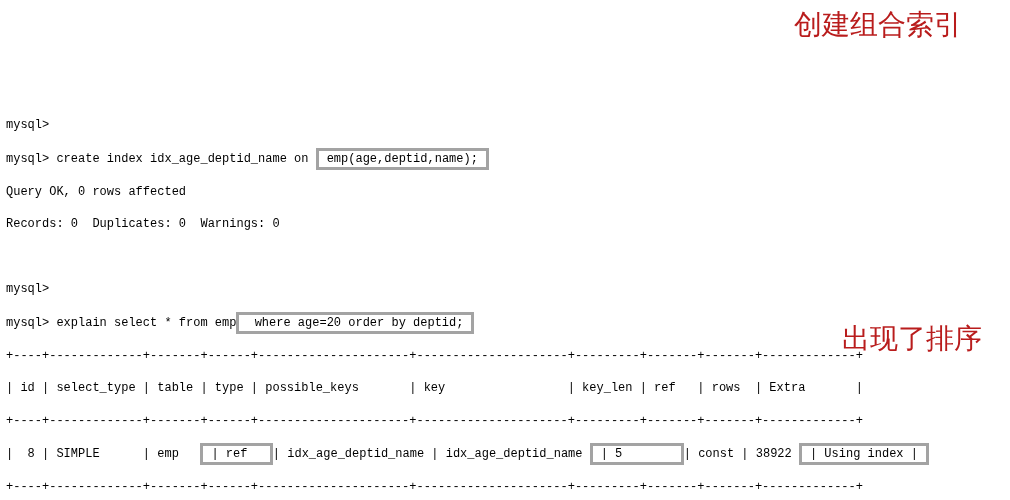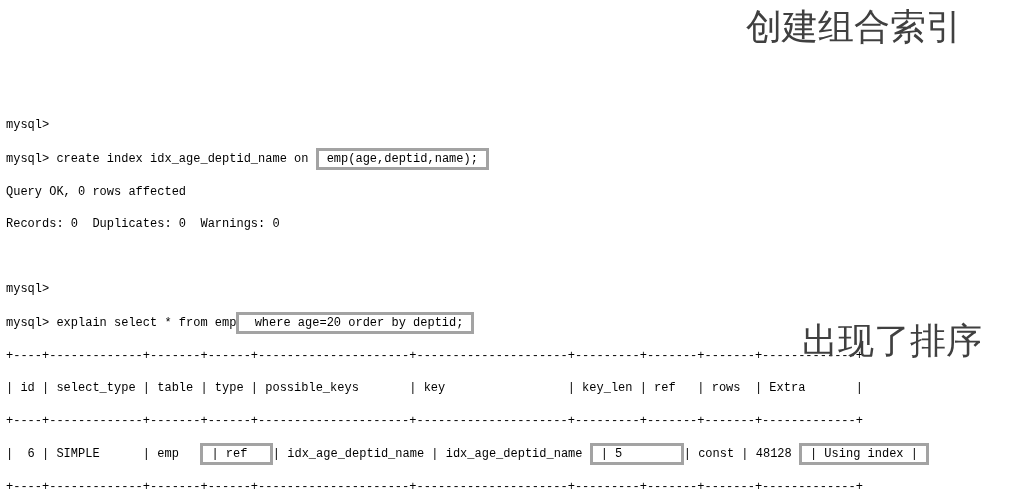--- a/index.html
+++ b/index.html
@@ -16,23 +16,23 @@
   }
   .line { display: block; }
   .red-box {
     border: 3px solid #a3a3a3;
     display: inline-block;
     padding: 0 8px;
     margin: -2px 0;
   }
   .red-annotation {
     position: absolute;
-    color: #404040;
-    font-family: Liberation Mono, monospace;
-    font-size: 36px;
+    color: #b91c1c;
+    font-family: Liberation Serif, serif;
+    font-size: 28px;
     font-weight: 400;
     white-space: nowrap;
   }
   .ann1 { top: 6px; right: 60px; }
   .ann2 { top: 320px; right: 40px; }
 </style>
 </head>
 <body>
 
 
@@ -43,21 +43,21 @@
 <span class="line">mysql&gt;</span>
 <span class="line"><span>mysql&gt; create index idx_age_deptid_name on </span><span class="red-box">emp(age,deptid,name);</span></span>
 <span class="line">Query OK, 0 rows affected</span>
 <span class="line">Records: 0  Duplicates: 0  Warnings: 0</span>
 <span class="line"> </span>
 <span class="line">mysql&gt;</span>
 <span class="line"><span>mysql&gt; explain select * from emp</span><span class="red-box"> where age=20 order by deptid;</span></span>
 <span class="line">+----+-------------+-------+------+---------------------+---------------------+---------+-------+-------+-------------+</span>
 <span class="line">| id | select_type | table | type | possible_keys       | key                 | key_len | ref   | rows  | Extra       |</span>
 <span class="line">+----+-------------+-------+------+---------------------+---------------------+---------+-------+-------+-------------+</span>
-<span class="line"><span>|  6 | SIMPLE      | emp   </span><span class="red-box">| ref  </span><span>| idx_age_deptid_name | idx_age_deptid_name </span><span class="red-box">| 5       </span><span>| const | 48128 </span><span class="red-box">| Using index |</span></span>
+<span class="line"><span>|  8 | SIMPLE      | emp   </span><span class="red-box">| ref  </span><span>| idx_age_deptid_name | idx_age_deptid_name </span><span class="red-box">| 5       </span><span>| const | 38922 </span><span class="red-box">| Using index |</span></span>
 <span class="line">+----+-------------+-------+------+---------------------+---------------------+---------+-------+-------+-------------+</span>
 
 
 
 
 
 
 
 
 

